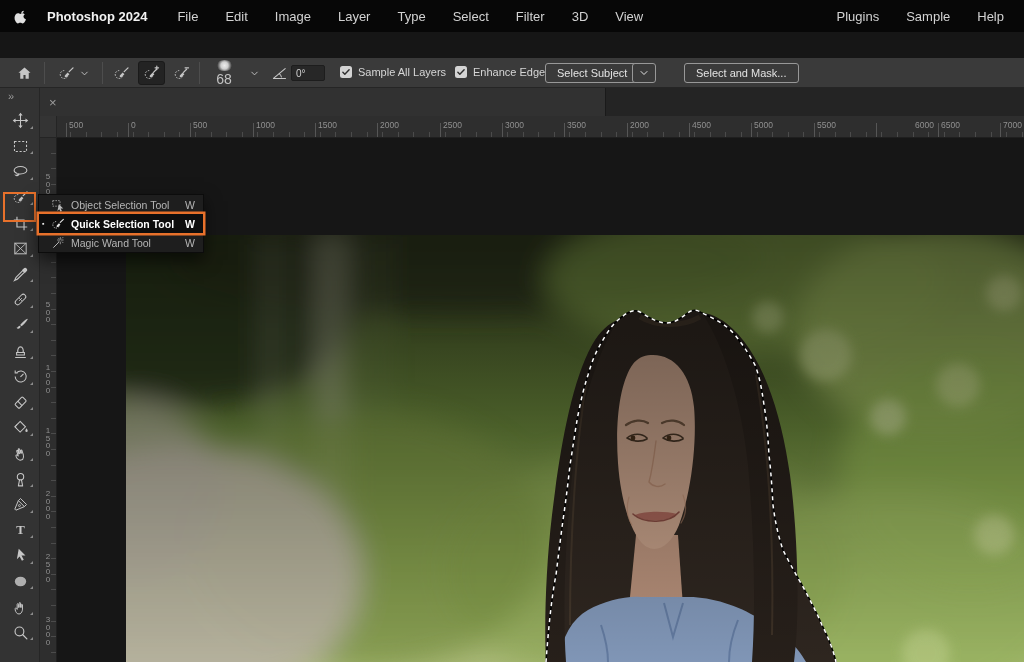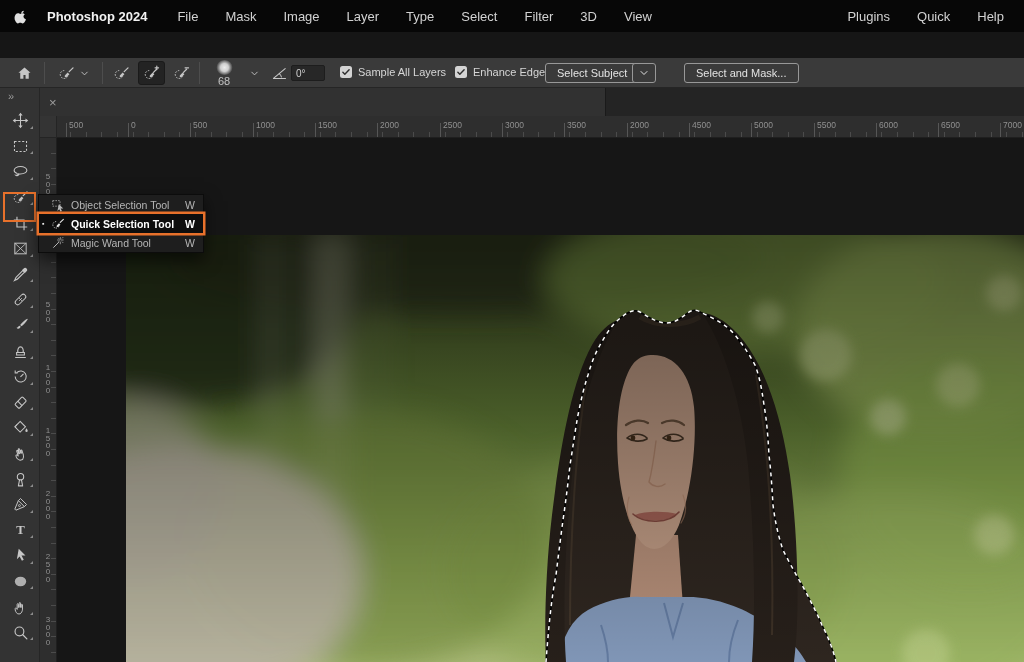--- a/index.html
+++ b/index.html
@@ -36,21 +36,21 @@
              border-radius:3px; color:#c6c6c6; }
   #home-btn { left:10px; top:3px; width:28px; height:24px; }
   #tool-preset { left:52px; top:3px; width:44px; height:24px; }
   #tool-preset svg.chev { margin-left:4px; }
   .mode-btn { top:3px; width:27px; height:24px; }
   .mode-btn.active { background:#232323; border:1px solid #1a1a1a; border-radius:3px; }
   #brush-group { position:absolute; left:204px; top:1px; width:40px; height:28px;
                  display:flex; flex-direction:column; align-items:center; }
   #brush-circle { width:17px; height:17px; border-radius:50%; margin-top:1px;
                   background:radial-gradient(circle,#ececec 0%,#cfcfcf 35%,rgba(120,120,120,0) 72%); }
-  #brush-size { font-size:11px; color:#c2c2c2; margin-top:0px; }
+  #brush-size { font-size:14px; color:#c2c2c2; margin-top:0px; }
   #brush-chev { left:246px; top:7px; width:16px; height:16px; }
   #angle-icon { left:270px; top:6px; width:18px; height:18px; }
   #angle-input { position:absolute; left:291px; top:7px; width:34px; height:16px;
                  background:#272727; border:1px solid #1d1d1d; border-radius:2px;
                  color:#cfcfcf; font-size:10px; padding:0 4px; font-family:"Liberation Sans",sans-serif; }
   .cb-group { position:absolute; top:8px; display:flex; align-items:center; gap:6px; }
   .checkbox { width:12px; height:12px; background:#d4d4d4; border-radius:2.5px;
               display:flex; align-items:center; justify-content:center; }
   .cb-label { font-size:11px; color:#d6d6d6; }
   .push-btn { position:absolute; top:5px; height:20px; border:1px solid #989898; border-radius:3px;
@@ -252,33 +252,33 @@
 
   <div id="menubar">
     <span class="apple">
       <svg viewBox="0 0 24 24" width="15" height="17" style="color:#e0e0e0">
           <use href="#icon-apple"></use>
         </svg>
     </span>
     <span class="appname">Photoshop 2024</span>
     <span id="menu-left-items" style="display:flex">
         <span class="mitem">File</span>
-        <span class="mitem">Mask</span>
+        <span class="mitem">Edit</span>
         <span class="mitem">Image</span>
         <span class="mitem">Layer</span>
         <span class="mitem">Type</span>
         <span class="mitem">Select</span>
         <span class="mitem">Filter</span>
         <span class="mitem">3D</span>
         <span class="mitem">View</span>
       </span>
     <span class="spacer"></span>
     <span id="menu-right-items" class="rwrap" style="display:flex">
         <span class="mitem">Plugins</span>
-        <span class="mitem">Quick</span>
+        <span class="mitem">Sample</span>
         <span class="mitem">Help</span>
       </span>
   </div>
 
 
   <div id="optionsbar">
     <span class="opt-btn" id="home-btn">
       <svg viewBox="0 0 24 24" width="17" height="17">
           <use href="#icon-home"></use>
         </svg>
@@ -378,21 +378,21 @@
       <span class="hlabel" style="left: 527px;">3500</span>
       <span class="htick" style="left: 587px;"></span>
       <span class="hlabel" style="left: 590px;">2000</span>
       <span class="htick" style="left: 649px;"></span>
       <span class="hlabel" style="left: 652px; text-align: center;">4500</span>
       <span class="htick" style="left: 711px;"></span>
       <span class="hlabel" style="left: 714px;">5000</span>
       <span class="htick" style="left: 774px;"></span>
       <span class="hlabel" style="left: 777px;">5500</span>
       <span class="htick" style="left: 836px;"></span>
-      <span class="hlabel" style="left: 839px;">6000</span>
+      <span class="hlabel" style="left: 875px;">6000</span>
       <span class="htick" style="left: 898px;"></span>
       <span class="hlabel" style="left: 901px;">6500</span>
       <span class="htick" style="left: 960px;"></span>
       <span class="hlabel" style="left: 963px;">7000</span>
     </div>
   <div id="ruler-corner"></div>
   <div id="vruler">
       <span class="vlabel" style="top: 35px;">5<br>0<br>0</span>
       <span class="vlabel" style="top: 163px;">5<br>0<br>0</span>
       <span class="vlabel" style="top: 226px;">1<br>0<br>0<br>0</span>

